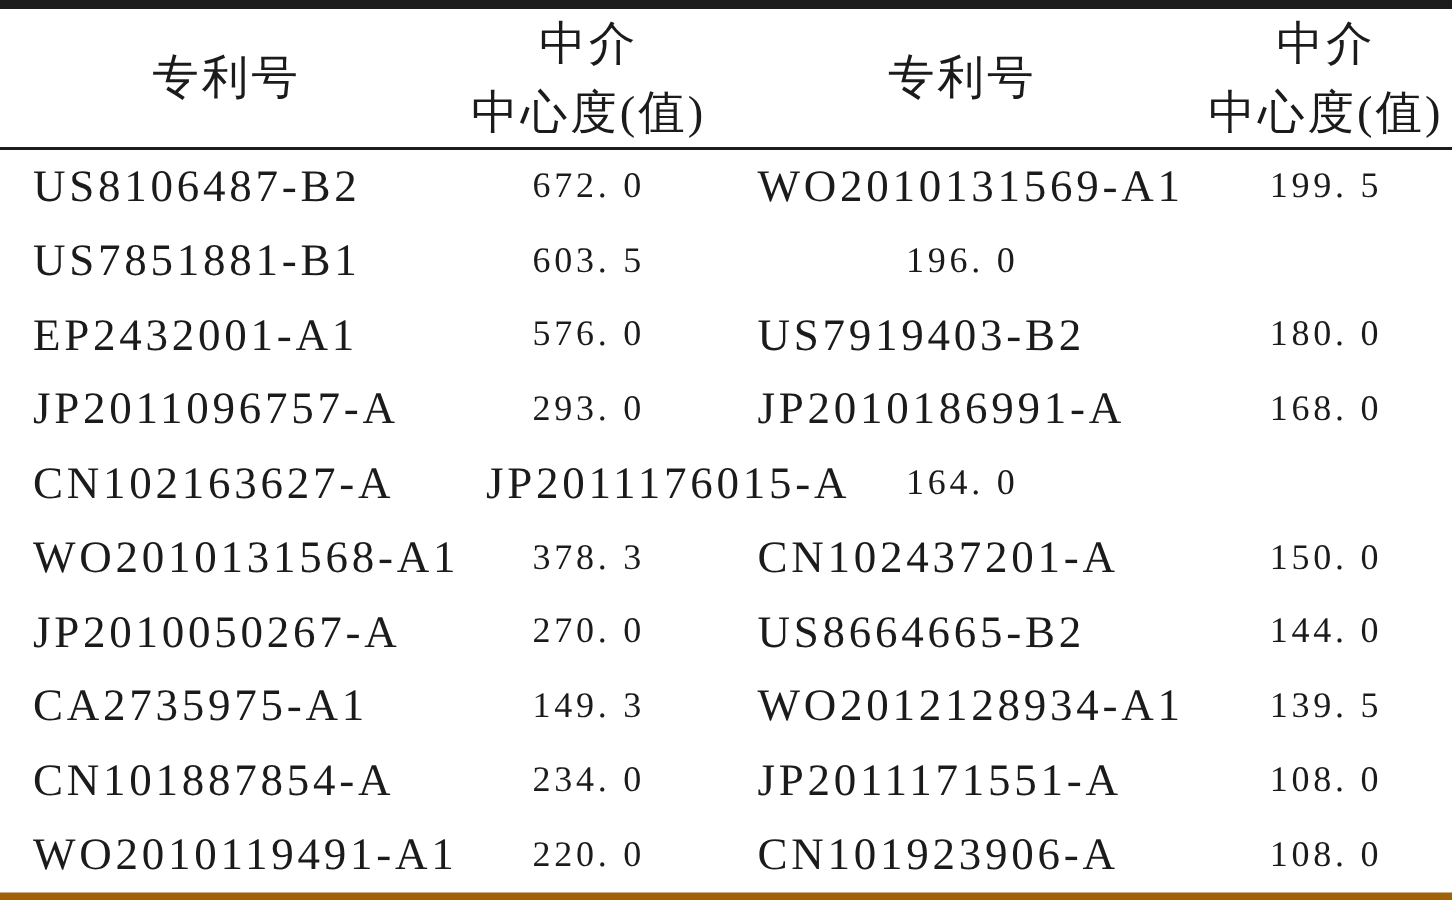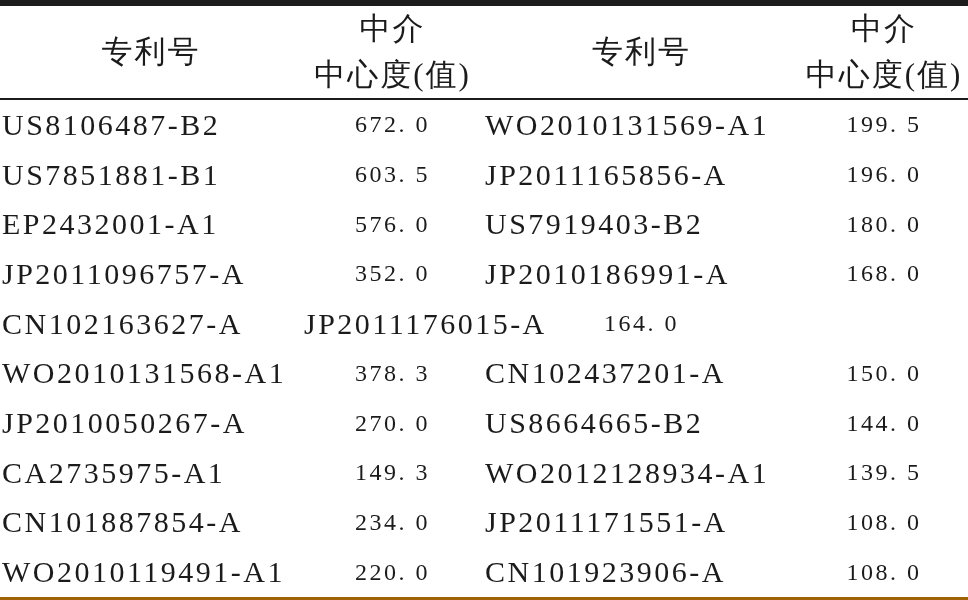--- a/index.html
+++ b/index.html
@@ -11,21 +11,21 @@
     color: #1b1b1b;
     font-family: "Liberation Serif", "DejaVu Serif", serif;
     overflow: hidden;
   }
   .table {
     width: 100%;
     height: 100%;
     display: flex;
     flex-direction: column;
     border-top: 6px solid #1c1c1c;
-    border-bottom: 3px solid #a16207;
+    border-bottom: 5px solid #a16207;
   }
   .thead {
     height: 94px;
     border-bottom: 2px solid #1c1c1c;
     display: grid;
     grid-template-columns: 302px 181px 317px 168px;
   }
   .th {
     display: flex;
     align-items: center;
@@ -43,21 +43,21 @@
     display: flex;
     flex-direction: column;
   }
   .tr {
     flex: 1;
     display: grid;
     grid-template-columns: 302px 181px 317px 168px;
     align-items: center;
   }
   .td-patent {
-    padding-left: 2px;
+    padding-left: 22px;
     font-size: 30px;
     letter-spacing: 2.5px;
     white-space: nowrap;
   }
   .td-value {
     text-align: center;
     font-size: 24px;
     letter-spacing: 2.5px;
     white-space: nowrap;
   }
@@ -82,32 +82,31 @@
     <div class="tbody" id="tbody">
         <div class="tr">
           <div class="td-patent">US8106487-B2</div>
           <div class="td-value">672. 0</div>
           <div class="td-patent">WO2010131569-A1</div>
           <div class="td-value">199. 5</div>
         </div>
         <div class="tr">
           <div class="td-patent">US7851881-B1</div>
           <div class="td-value">603. 5</div>
-          <div class="td-patent">JP2011165856-A</div>
           <div class="td-value">196. 0</div>
         </div>
         <div class="tr">
           <div class="td-patent">EP2432001-A1</div>
           <div class="td-value">576. 0</div>
           <div class="td-patent">US7919403-B2</div>
           <div class="td-value">180. 0</div>
         </div>
         <div class="tr">
           <div class="td-patent">JP2011096757-A</div>
-          <div class="td-value">352. 0</div>
+          <div class="td-value">293. 0</div>
           <div class="td-patent">JP2010186991-A</div>
           <div class="td-value">168. 0</div>
         </div>
         <div class="tr">
           <div class="td-patent">CN102163627-A</div>
           <div class="td-patent">JP2011176015-A</div>
           <div class="td-value">164. 0</div>
         </div>
         <div class="tr">
           <div class="td-patent">WO2010131568-A1</div>

